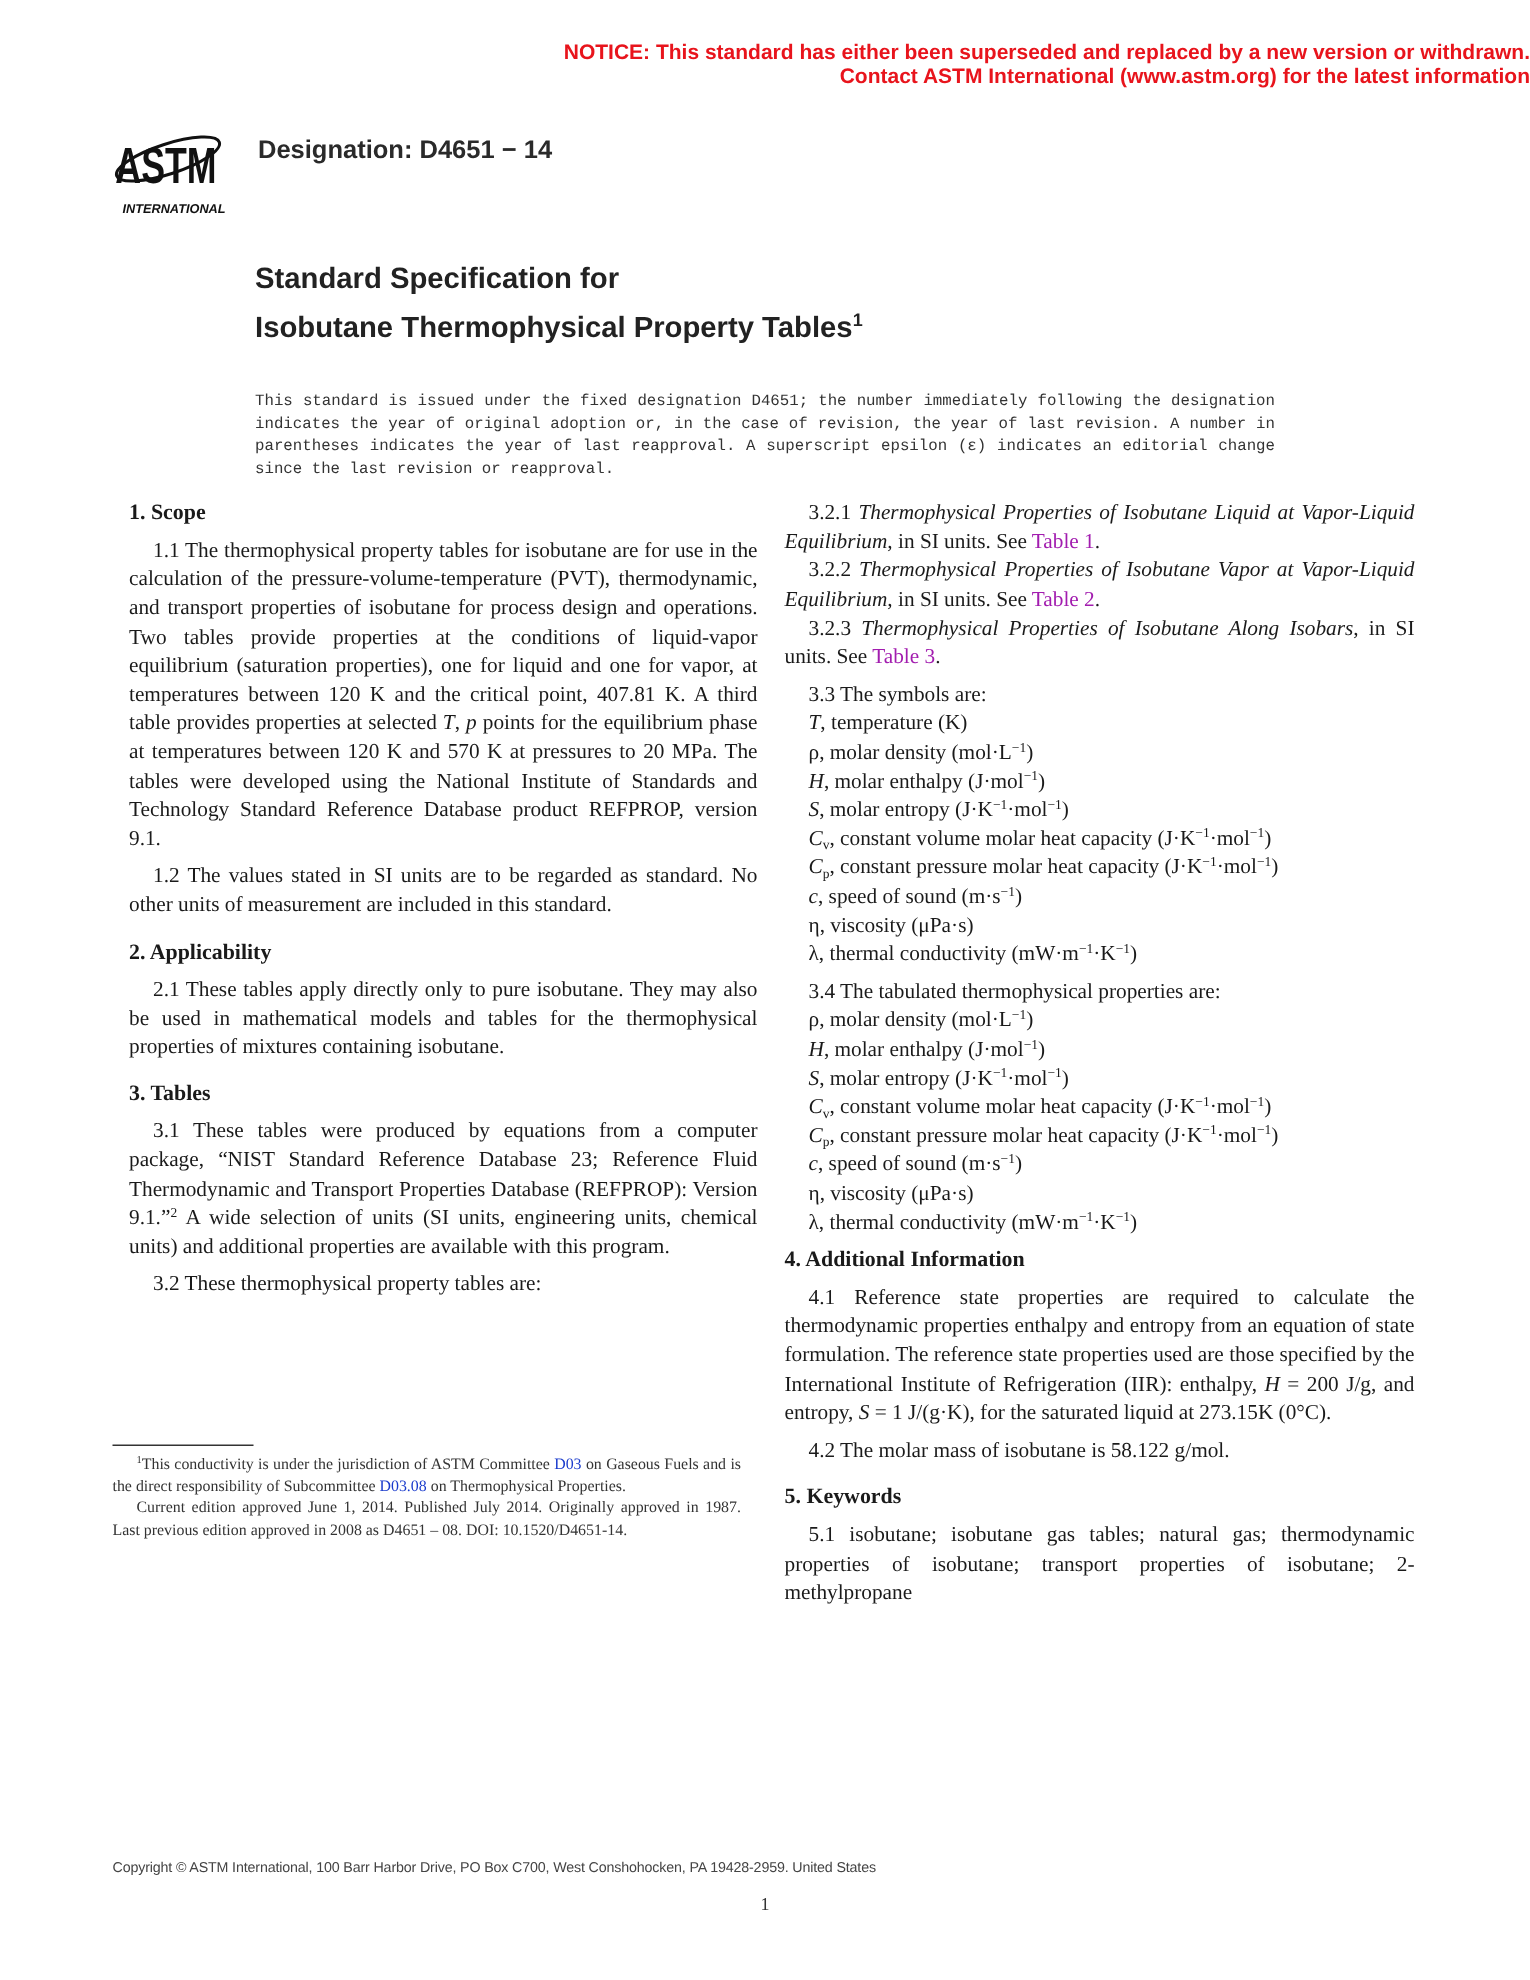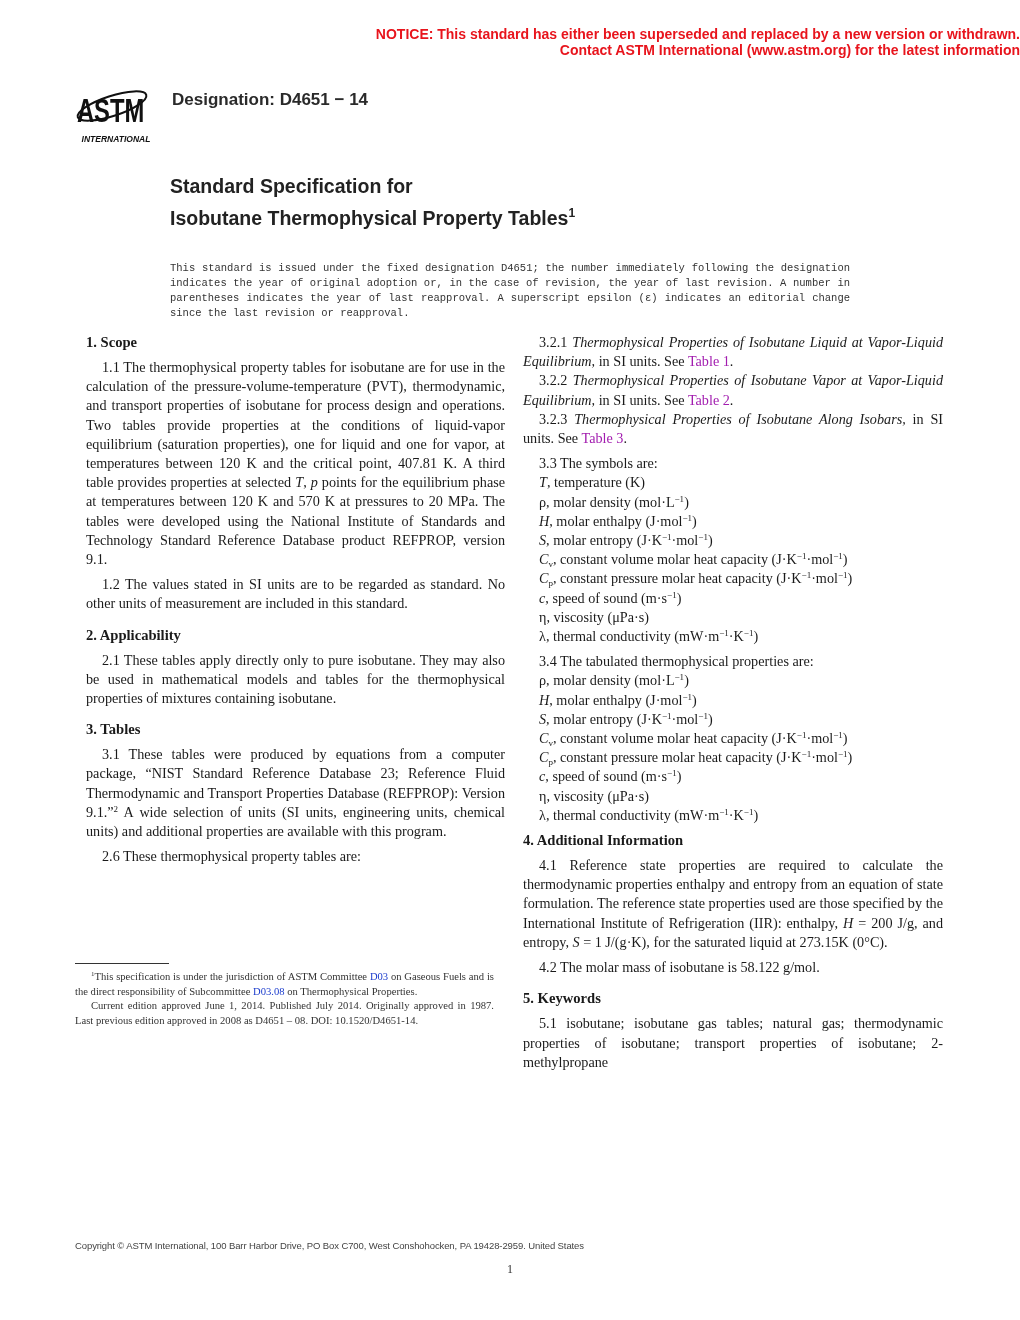--- a/index.html
+++ b/index.html
@@ -61,21 +61,21 @@
   <p>1.2  The values stated in SI units are to be regarded as standard. No other units of measurement are included in this standard.</p>
   <div class="gap-m"></div>
   <h2>2.  Applicability</h2>
   <div class="gap-s"></div>
   <p>2.1  These tables apply directly only to pure isobutane. They may also be used in mathematical models and tables for the thermophysical properties of mixtures containing isobutane.</p>
   <div class="gap-m"></div>
   <h2>3.  Tables</h2>
   <div class="gap-s"></div>
   <p><span>3.1  These tables were produced by equations from a computer package, “NIST Standard Reference Database 23; Reference Fluid Thermodynamic and Transport Properties Database (REFPROP): Version 9.1.”</span><sup class="u">2</sup><span> A wide selection of units (SI units, engineering units, chemical units) and additional properties are available with this program.</span></p>
   <div class="gap-s"></div>
-  <p>2.6  These thermophysical property tables are:</p>
+  <p>3.2  These thermophysical property tables are:</p>
 </div>
 
 <div class="col col-right">
   <p><span>3.2.1 </span><i>Thermophysical Properties of Isobutane Liquid at Vapor-Liquid Equilibrium,</i><span> in SI units. See </span><span class="red">Table 1</span><span>.</span></p>
   <p><span>3.2.2 </span><i>Thermophysical Properties of Isobutane Vapor at Vapor-Liquid Equilibrium,</i><span> in SI units. See </span><span class="red">Table 2</span><span>.</span></p>
   <p><span>3.2.3 </span><i>Thermophysical Properties of Isobutane Along Isobars,</i><span> in SI units. See </span><span class="red">Table 3</span><span>.</span></p>
   <div class="gap-s"></div>
   <p>3.3  The symbols are:</p>
   <div id="symbols-list">
       <p class="sym"><i>T</i><span>, temperature (K)</span></p>
@@ -107,18 +107,18 @@
   <div class="gap-s"></div>
   <p>4.2  The molar mass of isobutane is 58.122 g/mol.</p>
   <div class="gap-m"></div>
   <h2>5.  Keywords</h2>
   <div class="gap-s"></div>
   <p>5.1  isobutane; isobutane gas tables; natural gas; thermodynamic properties of isobutane; transport properties of isobutane; 2-methylpropane</p>
 </div>
 
 <div class="fn-rule"></div>
 <div class="footnotes">
-  <p><sup>1</sup><span>This specification is under the jurisdiction of ASTM Committee </span><span class="blue">D03</span><span> on Gaseous Fuels and is the direct responsibility of Subcommittee </span><span class="blue">D03.08</span><span> on Thermophysical Properties.</span></p>
+  <p><sup>1</sup><span>This conductivity is under the jurisdiction of ASTM Committee </span><span class="blue">D03</span><span> on Gaseous Fuels and is the direct responsibility of Subcommittee </span><span class="blue">D03.08</span><span> on Thermophysical Properties.</span></p>
   <p>Current edition approved June 1, 2014. Published July 2014. Originally approved in 1987. Last previous edition approved in 2008 as D4651 – 08. DOI: 10.1520/D4651-14.</p>
 </div>
 
 <div class="copyright">Copyright © ASTM International, 100 Barr Harbor Drive, PO Box C700, West Conshohocken, PA 19428-2959. United States</div>
 <div class="pagenum">1</div>
 
 </body></html>

